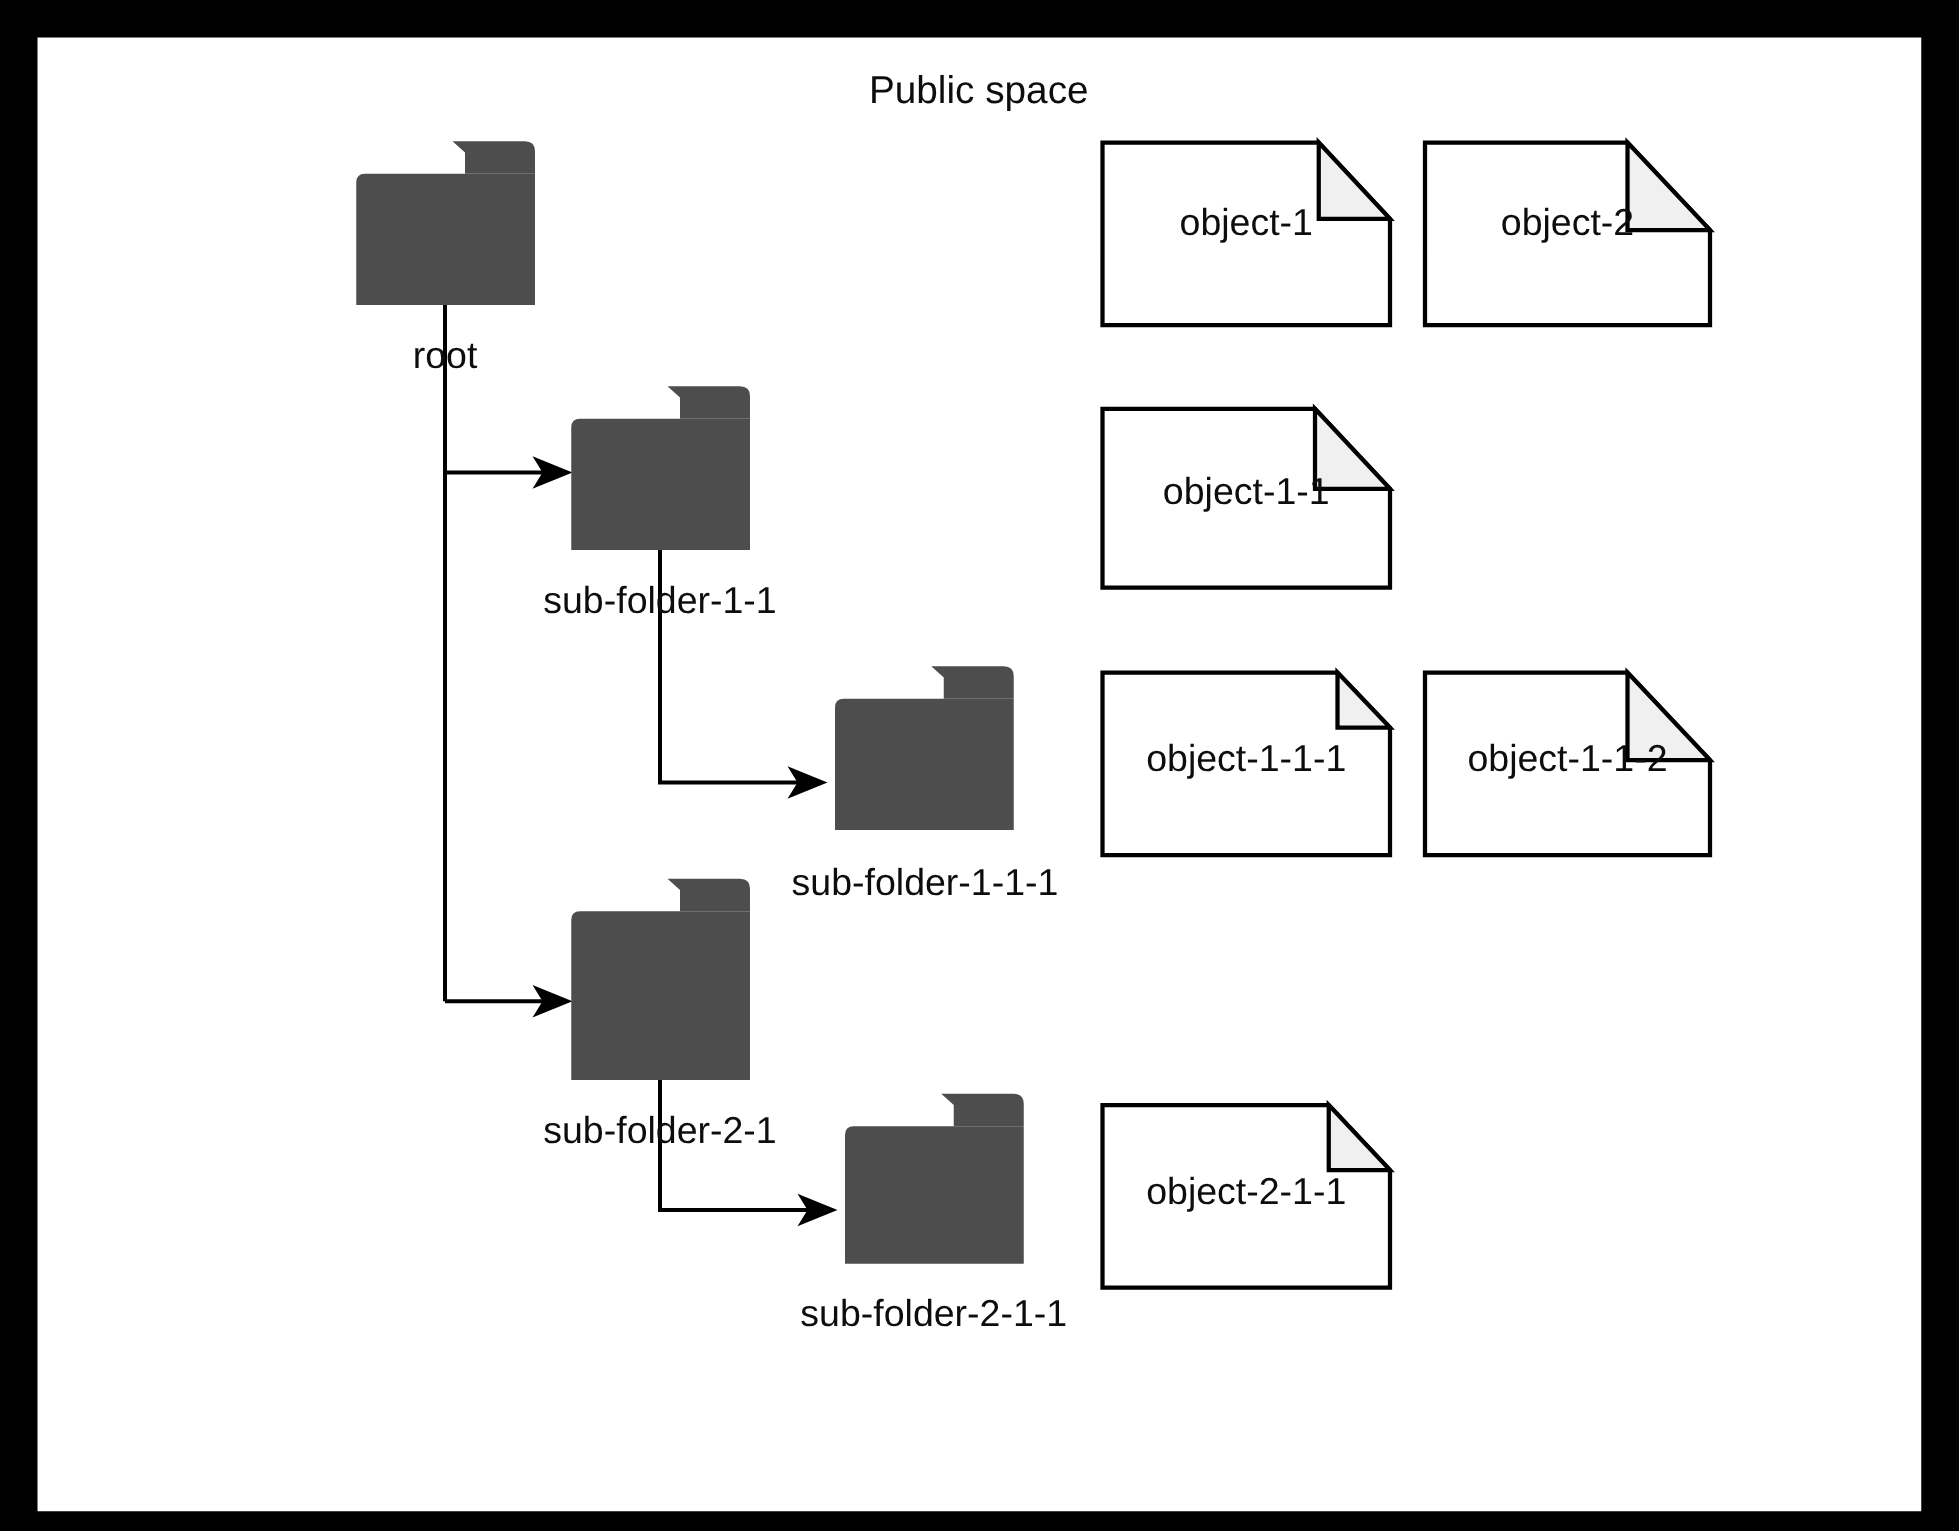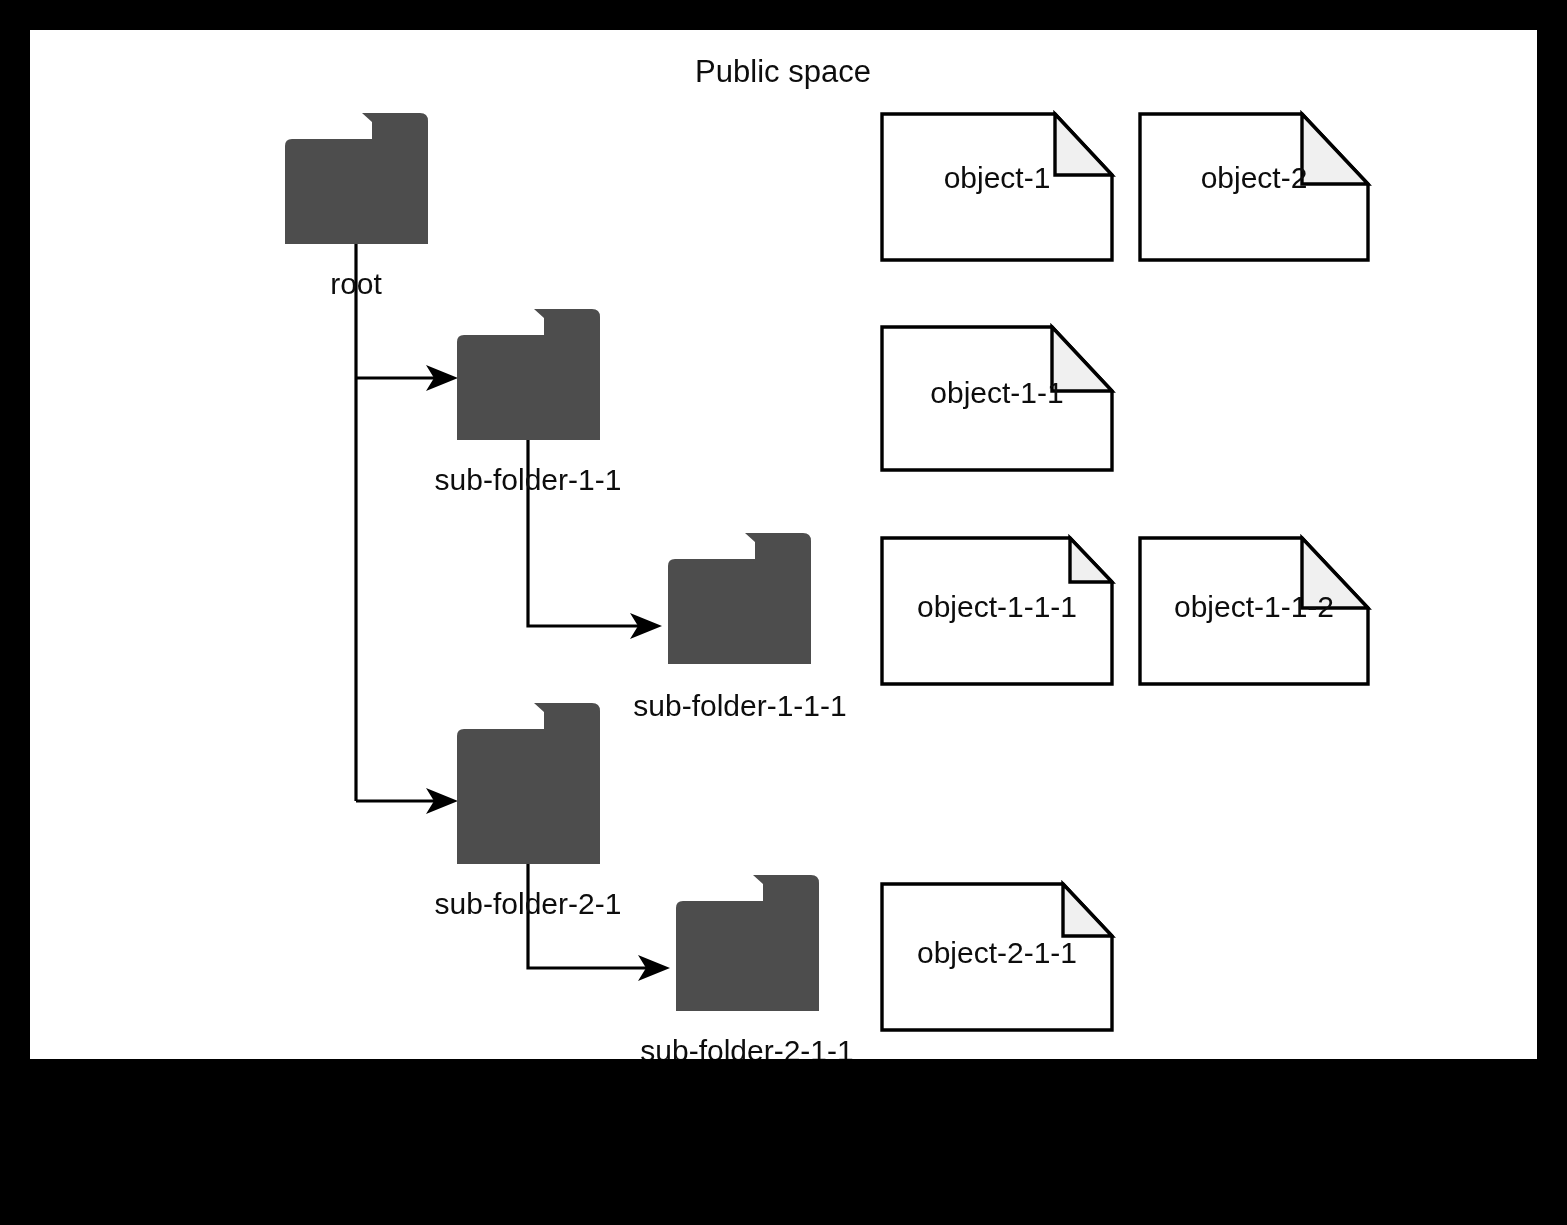--- a/index.html
+++ b/index.html
@@ -17,21 +17,21 @@
     left: 0; top: 0;
     width: 1567px;
     height: 1225px;
     background: #000000;
   }
   #canvas {
     position: absolute;
     left: 30px;
     top: 30px;
     width: 1507px;
-    height: 1029px;
+    height: 1179px;
     background: #ffffff;
     overflow: hidden;
   }
   svg.diagram {
     position: absolute;
     left: 0; top: 0;
     width: 1507px;
     height: 1165px;
     display: block;
   }

